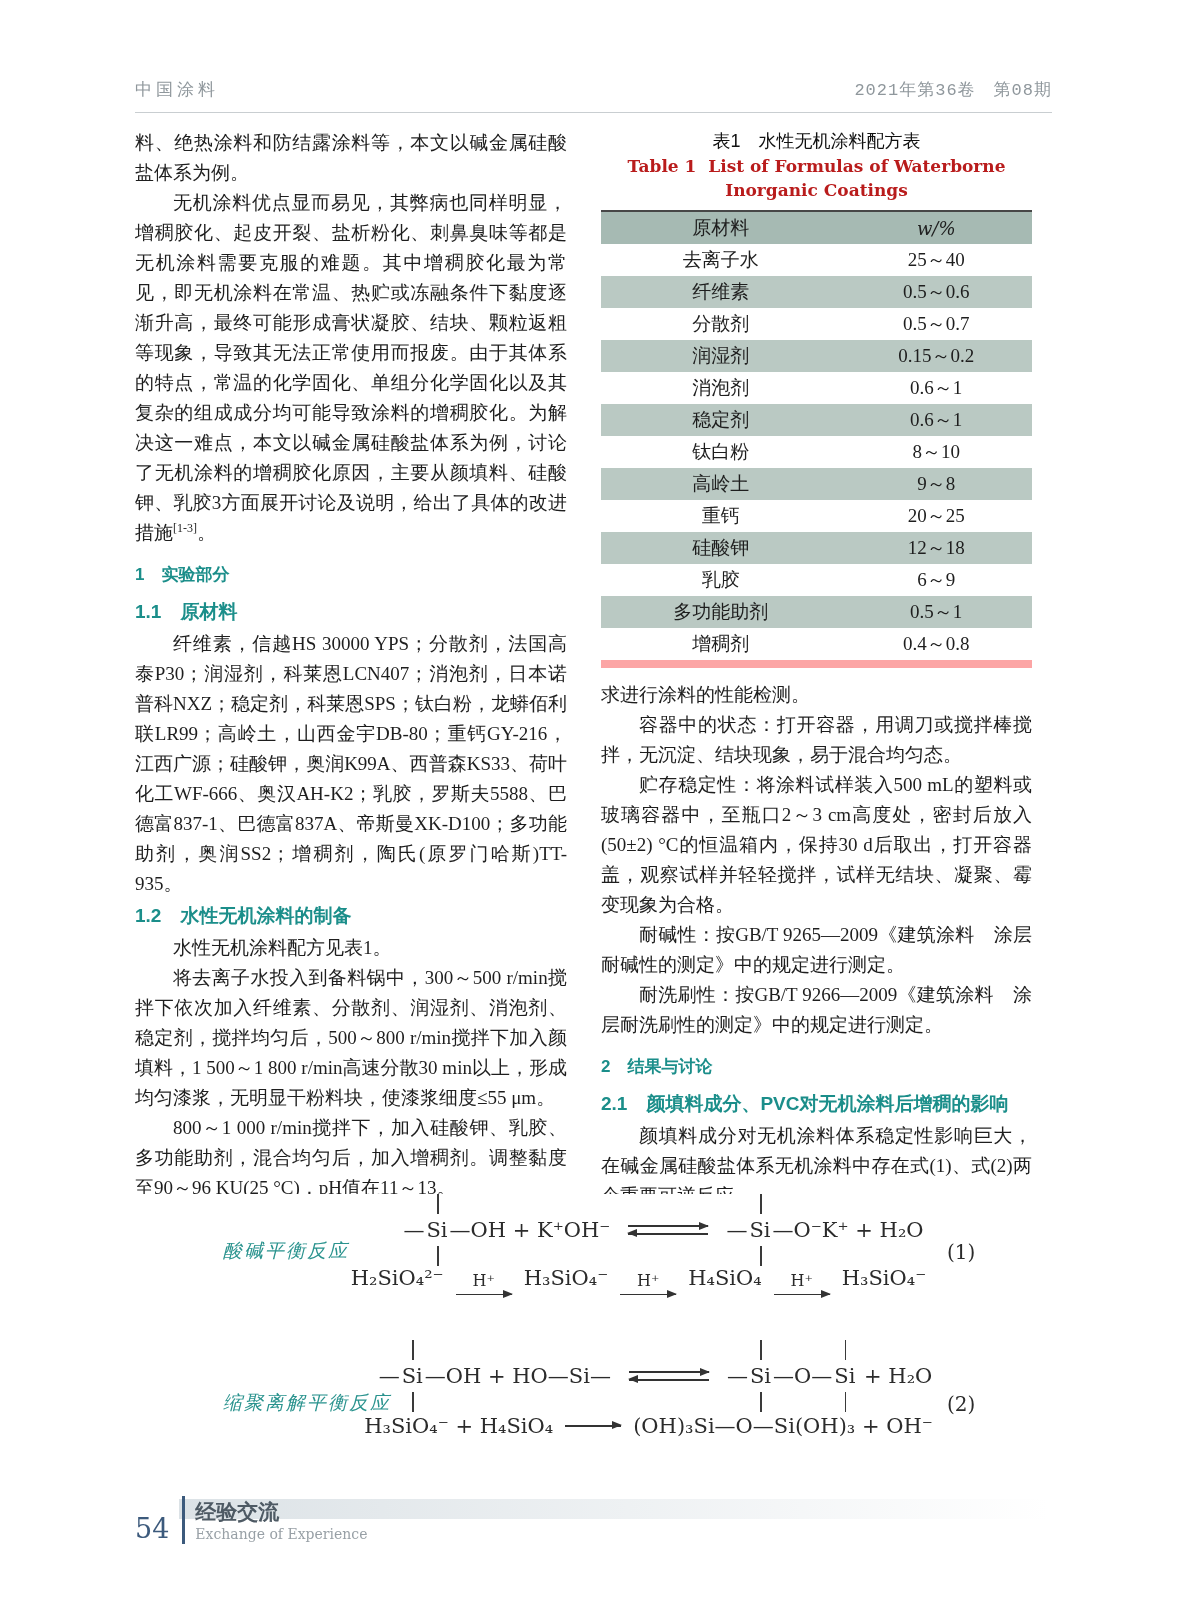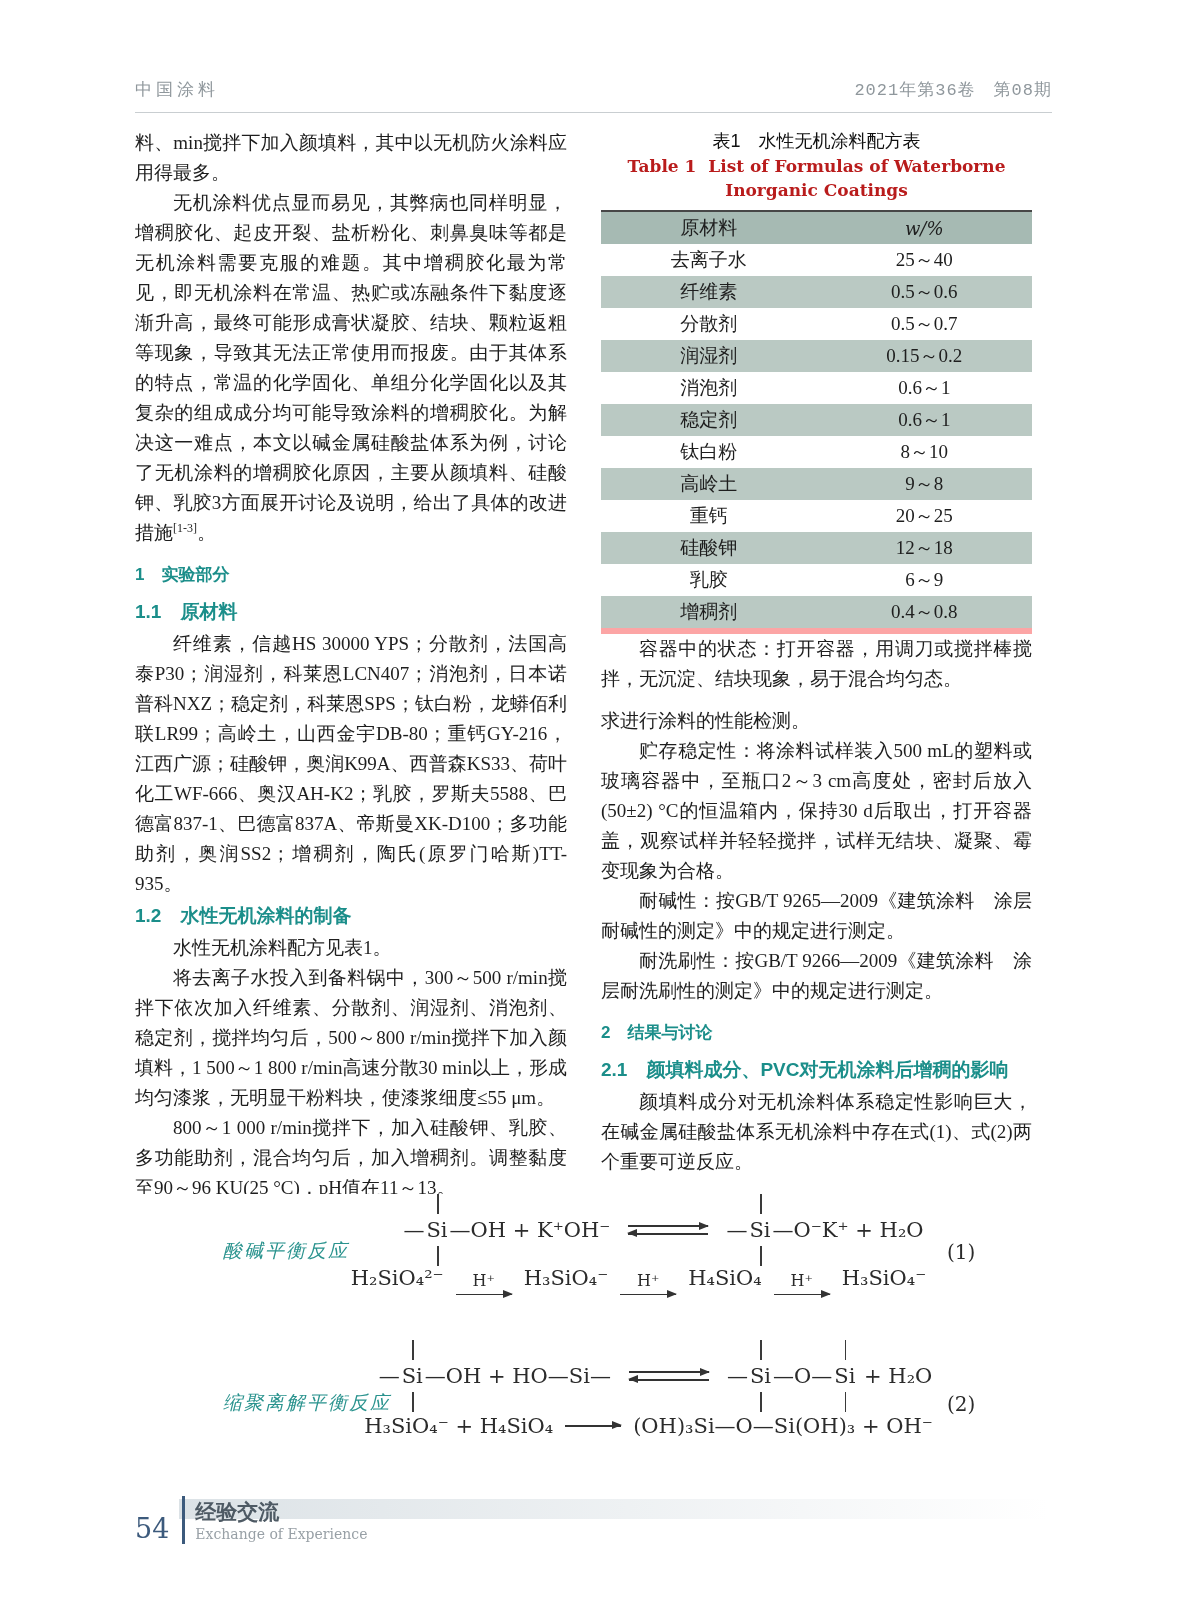--- a/index.html
+++ b/index.html
@@ -28,21 +28,21 @@
         font-size:17px; margin:12px 0 8px; line-height:30px; }
   .h2 { font-family:"Liberation Sans",sans-serif; font-weight:bold; color:#1b8e8a;
         font-size:19px; margin:3px 0 3px; line-height:28px; }
 
   
   .tbl-title-cn { text-align:center; font-weight:normal; font-size:18px; line-height:26px;
                   font-family:"Liberation Sans",sans-serif; color:#111; }
   .tbl-title-en { text-align:center; font-weight:bold; font-size:17px; line-height:24px;
                   font-family:"DejaVu Serif","Liberation Serif",serif; color:#b91c1c; margin-bottom:8px; }
   table.formula { width:100%; border-collapse:collapse;
-                  border-top:2px solid #474747; border-bottom:6px solid #fca5a5;
+                  border-top:2px solid #474747; border-bottom:8px solid #fca5a5;
                   font-size:19px; }
   .formula th, .formula td { height:32px; text-align:center; font-weight:normal; padding:0; }
   .formula thead tr { background:#a6bab3; }
   .formula tbody tr:nth-child(even) { background:#bac9c3; }
   .wcol { font-style:italic; font-family:"DejaVu Serif",serif; font-size:18px; }
   .after-table { margin-top:12px; }
 
   
   .equations { position:absolute; left:135px; top:1192px; width:917px; height:290px;
                font-family:"DejaVu Serif","Liberation Serif",serif; color:#2b2b2b; }
@@ -95,21 +95,21 @@
 
 <div class="page">
 
   <div class="pg-header">
     <span class="journal">中国涂料</span>
     <span class="issue">2021年第36卷　第08期</span>
   </div>
   <div class="rule"></div>
 
   <div class="col col-left">
-    <p class="body noindent">料、min搅拌下加入颜填料，其中以无机防火涂料应用得最多。</p>
+    <p class="body noindent">料、绝热涂料和防结露涂料等，本文以碱金属硅酸盐体系为例。</p>
     <p class="body"><span>无机涂料优点显而易见，其弊病也同样明显，增稠胶化、起皮开裂、盐析粉化、刺鼻臭味等都是无机涂料需要克服的难题。其中增稠胶化最为常见，即无机涂料在常温、热贮或冻融条件下黏度逐渐升高，最终可能形成膏状凝胶、结块、颗粒返粗等现象，导致其无法正常使用而报废。由于其体系的特点，常温的化学固化、单组分化学固化以及其复杂的组成成分均可能导致涂料的增稠胶化。为解决这一难点，本文以碱金属硅酸盐体系为例，讨论了无机涂料的增稠胶化原因，主要从颜填料、硅酸钾、乳胶3方面展开讨论及说明，给出了具体的改进措施</span><sup class="ref">[1-3]</sup><span>。</span></p>
     <h2 class="h1">1　实验部分</h2>
     <h3 class="h2">1.1　原材料</h3>
     <p class="body">纤维素，信越HS 30000 YPS；分散剂，法国高泰P30；润湿剂，科莱恩LCN407；消泡剂，日本诺普科NXZ；稳定剂，科莱恩SPS；钛白粉，龙蟒佰利联LR99；高岭土，山西金宇DB-80；重钙GY-216，江西广源；硅酸钾，奥润K99A、西普森KS33、荷叶化工WF-666、奥汉AH-K2；乳胶，罗斯夫5588、巴德富837-1、巴德富837A、帝斯曼XK-D100；多功能助剂，奥润SS2；增稠剂，陶氏(原罗门哈斯)TT-935。</p>
     <h3 class="h2">1.2　水性无机涂料的制备</h3>
     <p class="body">水性无机涂料配方见表1。</p>
     <p class="body">将去离子水投入到备料锅中，300～500 r/min搅拌下依次加入纤维素、分散剂、润湿剂、消泡剂、稳定剂，搅拌均匀后，500～800 r/min搅拌下加入颜填料，1 500～1 800 r/min高速分散30 min以上，形成均匀漆浆，无明显干粉料块，使漆浆细度≤55 μm。</p>
     <p class="body">800～1 000 r/min搅拌下，加入硅酸钾、乳胶、多功能助剂，混合均匀后，加入增稠剂。调整黏度至90～96 KU(25 °C)，pH值在11～13。</p>
 
   </div>
@@ -164,28 +164,32 @@
           </tr>
         <tr>
             <td>硅酸钾</td>
             <td>12～18</td>
           </tr>
         <tr>
             <td>乳胶</td>
             <td>6～9</td>
           </tr>
         <tr>
+            <td>多功能助剂</td>
+            <td>0.5～1</td>
+          </tr>
+        <tr>
             <td>增稠剂</td>
             <td>0.4～0.8</td>
           </tr>
       </tbody>
     </table>
 
+    <p class="body noindent after-table">求进行涂料的性能检测。</p>
     <p class="body">容器中的状态：打开容器，用调刀或搅拌棒搅拌，无沉淀、结块现象，易于混合均匀态。</p>
-    <p class="body noindent after-table">求进行涂料的性能检测。</p>
     <p class="body">贮存稳定性：将涂料试样装入500 mL的塑料或玻璃容器中，至瓶口2～3 cm高度处，密封后放入(50±2) °C的恒温箱内，保持30 d后取出，打开容器盖，观察试样并轻轻搅拌，试样无结块、凝聚、霉变现象为合格。</p>
     <p class="body">耐碱性：按GB/T 9265—2009《建筑涂料　涂层耐碱性的测定》中的规定进行测定。</p>
     <p class="body">耐洗刷性：按GB/T 9266—2009《建筑涂料　涂层耐洗刷性的测定》中的规定进行测定。</p>
     <h2 class="h1">2　结果与讨论</h2>
     <h3 class="h2">2.1　颜填料成分、PVC对无机涂料后增稠的影响</h3>
     <p class="body">颜填料成分对无机涂料体系稳定性影响巨大，在碱金属硅酸盐体系无机涂料中存在式(1)、式(2)两个重要可逆反应。</p>
   </div>
 
   <div class="equations">
 

